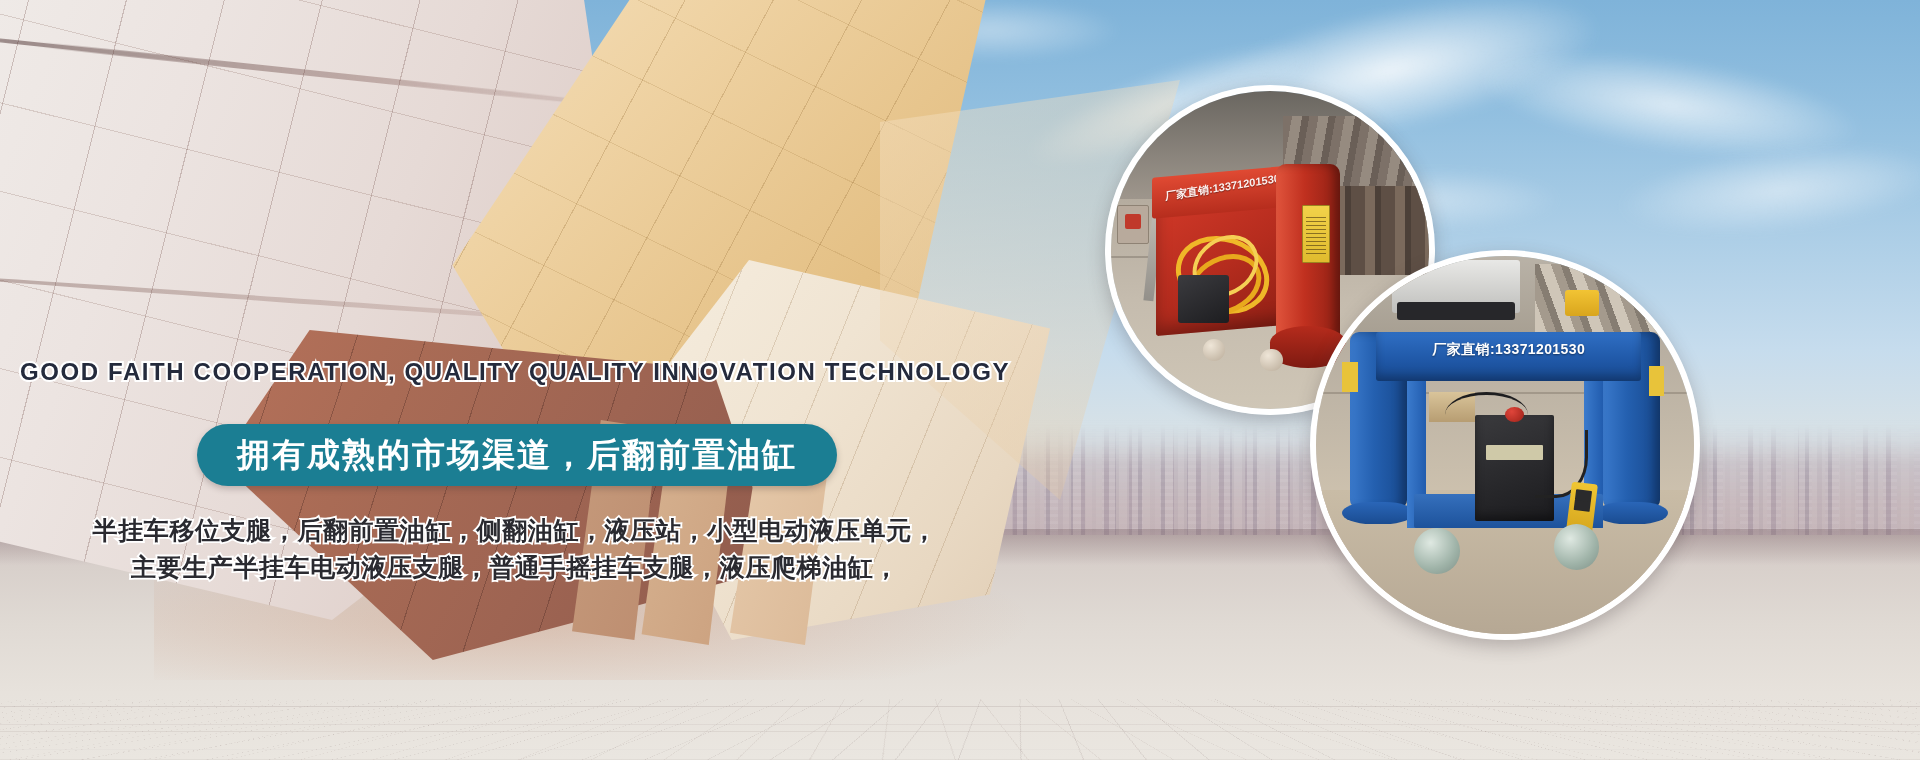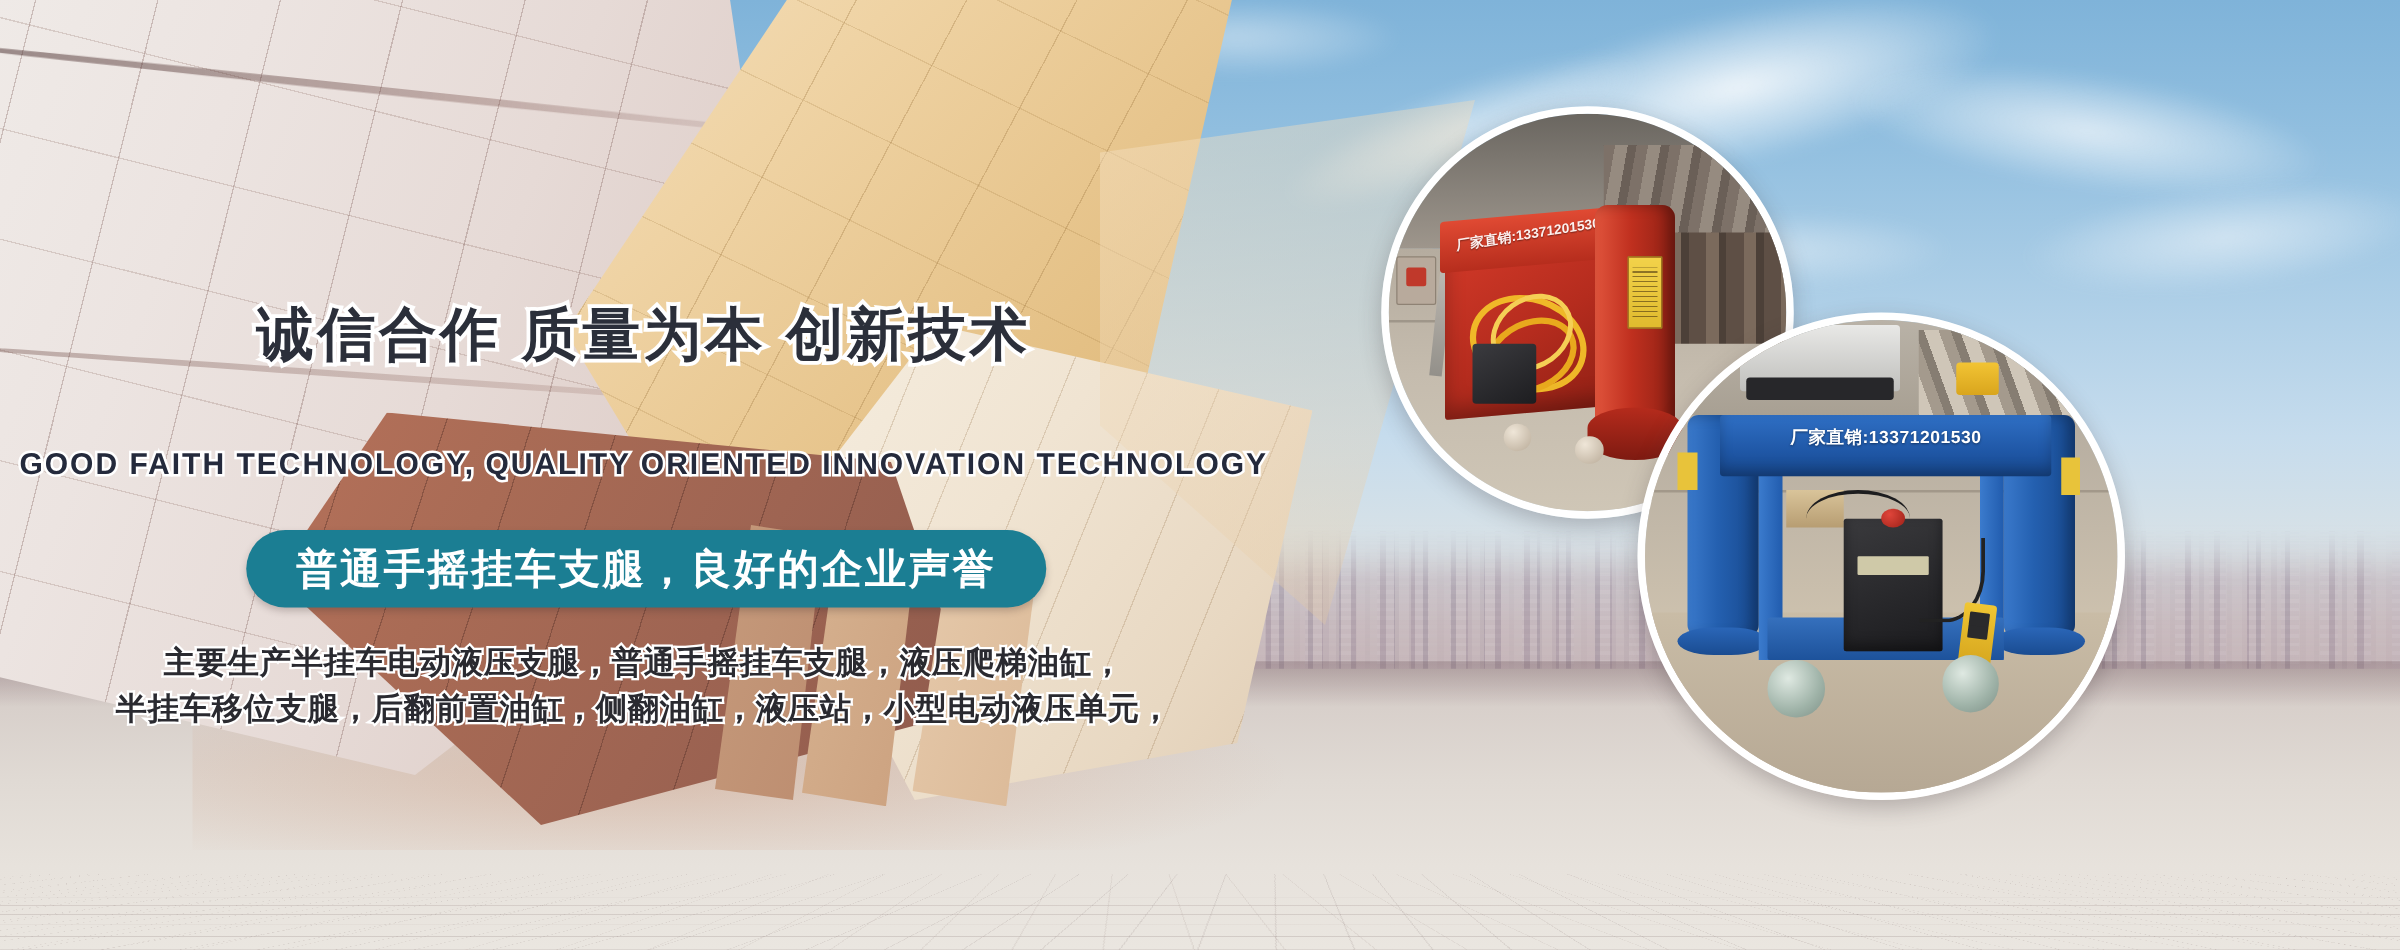--- a/index.html
+++ b/index.html
@@ -374,31 +374,30 @@
     <div class="facet f-brown-lines"></div>
     <div class="facet f-fin1"></div>
     <div class="facet f-fin2"></div>
     <div class="facet f-fin3"></div>
     <div class="facet f-spike"></div>
   </div>
 
   <div class="text-block">
 
 
-    <div class="subtitle">诚信合作 质量为本 创新技术</div>
-
-    <div class="english">GOOD FAITH TECHNOLOGY, QUALITY ORIENTED INNOVATION TECHNOLOGY</div>
+
+    <div class="english">GOOD FAITH COOPERATION, QUALITY QUALITY INNOVATION TECHNOLOGY</div>
 
     <div class="pill">
-      <span class="pill-text">普通手摇挂车支腿，良好的企业声誉</span>
+      <span class="pill-text">拥有成熟的市场渠道，后翻前置油缸</span>
     </div>
 
     <div class="desc">
+      <span>半挂车移位支腿，后翻前置油缸，侧翻油缸，液压站，小型电动液压单元，</span>
       <span>主要生产半挂车电动液压支腿，普通手摇挂车支腿，液压爬梯油缸，</span>
-      <span>半挂车移位支腿，后翻前置油缸，侧翻油缸，液压站，小型电动液压单元，</span>
     </div>
   </div>
 
   <div class="photo photo-red">
     <div class="scene">
       <div class="r-sky"></div>
       <div class="r-junk"></div>
       <div class="r-ground"></div>
       <div class="r-floorline"></div>
       <div class="r-barrels"></div>

